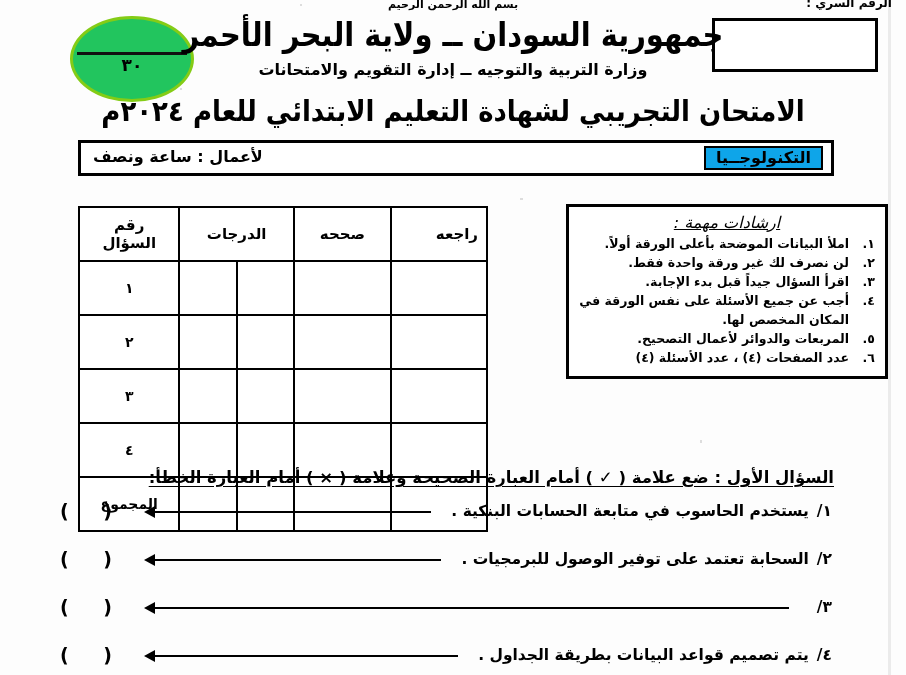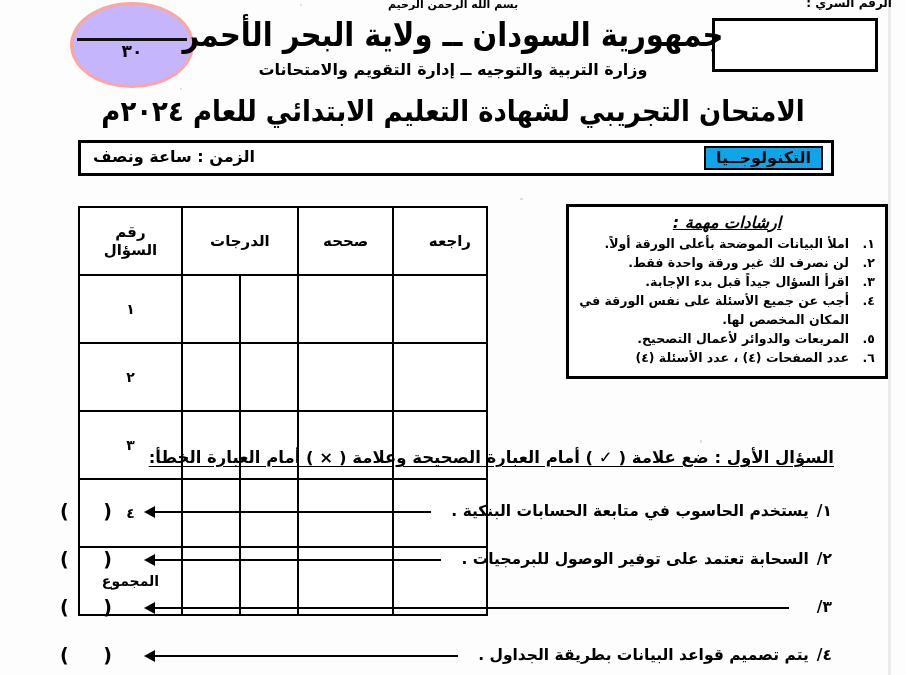--- a/index.html
+++ b/index.html
@@ -47,25 +47,25 @@
     font-weight: bold;
   }
   #secret-box {
     top: 18px; right: 28px;
     width: 160px; height: 48px;
     border: 3px solid #000;
     background: #fff;
   }
 
   #marks-circle {
-    top: 2px; left: 70px;
+    top: 16px; left: 70px;
     width: 118px; height: 80px;
-    border: 3px solid #fca5a5;
+    border: 3px solid #84cc16;
     border-radius: 50%;
-    background: #c4b5fd;
+    background: #22c55e;
   }
   #marks-circle .divider {
     position: absolute;
     top: 33px; left: 4px; right: 4px;
     height: 3px;
     background: #111;
   }
   #marks-circle .marks-value {
     position: absolute;
     top: 36px; left: 0; right: 0;
@@ -124,21 +124,21 @@
     top: 206px; left: 78px;
     width: 410px;
     border-collapse: collapse;
     background: #fff;
     font-size: 14px;
     font-weight: bold;
   }
   #marks-table td, #marks-table th {
     border: 2px solid #000;
     text-align: center;
-    padding: 15px;
+    padding: 8px;
     height: 36px;
     font-weight: bold;
   }
   #marks-table thead th { height: 26px; font-size: 15px; }
   #marks-table .col-qnum  { width: 100px; }
   #marks-table .col-gradeA{ width: 52px; margin-left: 32px; }
   #marks-table .col-gradeB{ width: 52px; }
   #marks-table .col-corr  { width: 103px; }
   #marks-table .col-rev   { width: 103px; text-align: right; }
   #marks-table tbody td { border-top-width: 2px; }
@@ -148,21 +148,21 @@
     top: 204px; right: 18px;
     width: 322px;
     border: 3px solid #000;
     background: #fff;
     padding: 6px 10px 8px 10px;
     box-sizing: border-box;
   }
   #instructions-title {
     text-align: center;
     font-size: 16px;
-    font-weight: bold;
+    font-weight: normal;
     font-style: italic;
     text-decoration: underline;
     margin-bottom: 3px;
   }
   .instruction-row {
     display: flex;
     align-items: flex-start;
     font-size: 12.5px;
     font-weight: bold;
     line-height: 1.45;
@@ -170,21 +170,21 @@
   }
   .instruction-num {
     flex: 0 0 22px;
     text-align: right;
     padding-left: 4px;
   }
   .instruction-text { flex: 1 1 auto; }
 
   
   #q1-heading {
-    top: 448px; right: 72px;
+    top: 468px; right: 72px;
     font-size: 16.5px;
     font-weight: bold;
     text-decoration: underline;
     text-underline-offset: 3px;
     white-space: nowrap;
   }
 
   .question-item {
     position: absolute;
     right: 74px;
@@ -246,21 +246,21 @@
     <div class="divider"></div>
     <div class="marks-value">٣٠</div>
   </div>
 
   <div class="abs ctr" id="country-line">جمهورية السودان ــ ولاية البحر الأحمر</div>
   <div class="abs ctr" id="ministry-line">وزارة التربية والتوجيه ــ إدارة التقويم والامتحانات</div>
   <div class="abs ctr" id="exam-title">الامتحان التجريبي لشهادة التعليم الابتدائي للعام ٢٠٢٤م</div>
 
   <div class="abs" id="subject-bar">
     <div id="subject-name">التكنولوجــيا</div>
-    <div id="time-text">الزمن : ساعة ونصف</div>
+    <div id="time-text">لأعمال : ساعة ونصف</div>
   </div>
 
   <table class="abs" id="marks-table">
     <thead>
       <tr>
         <th class="col-rev">راجعه</th>
         <th class="col-corr">صححه</th>
         <th class="col-gradeA" colspan="2">الدرجات</th>
         <th class="col-qnum">رقم السؤال</th>
       </tr>

